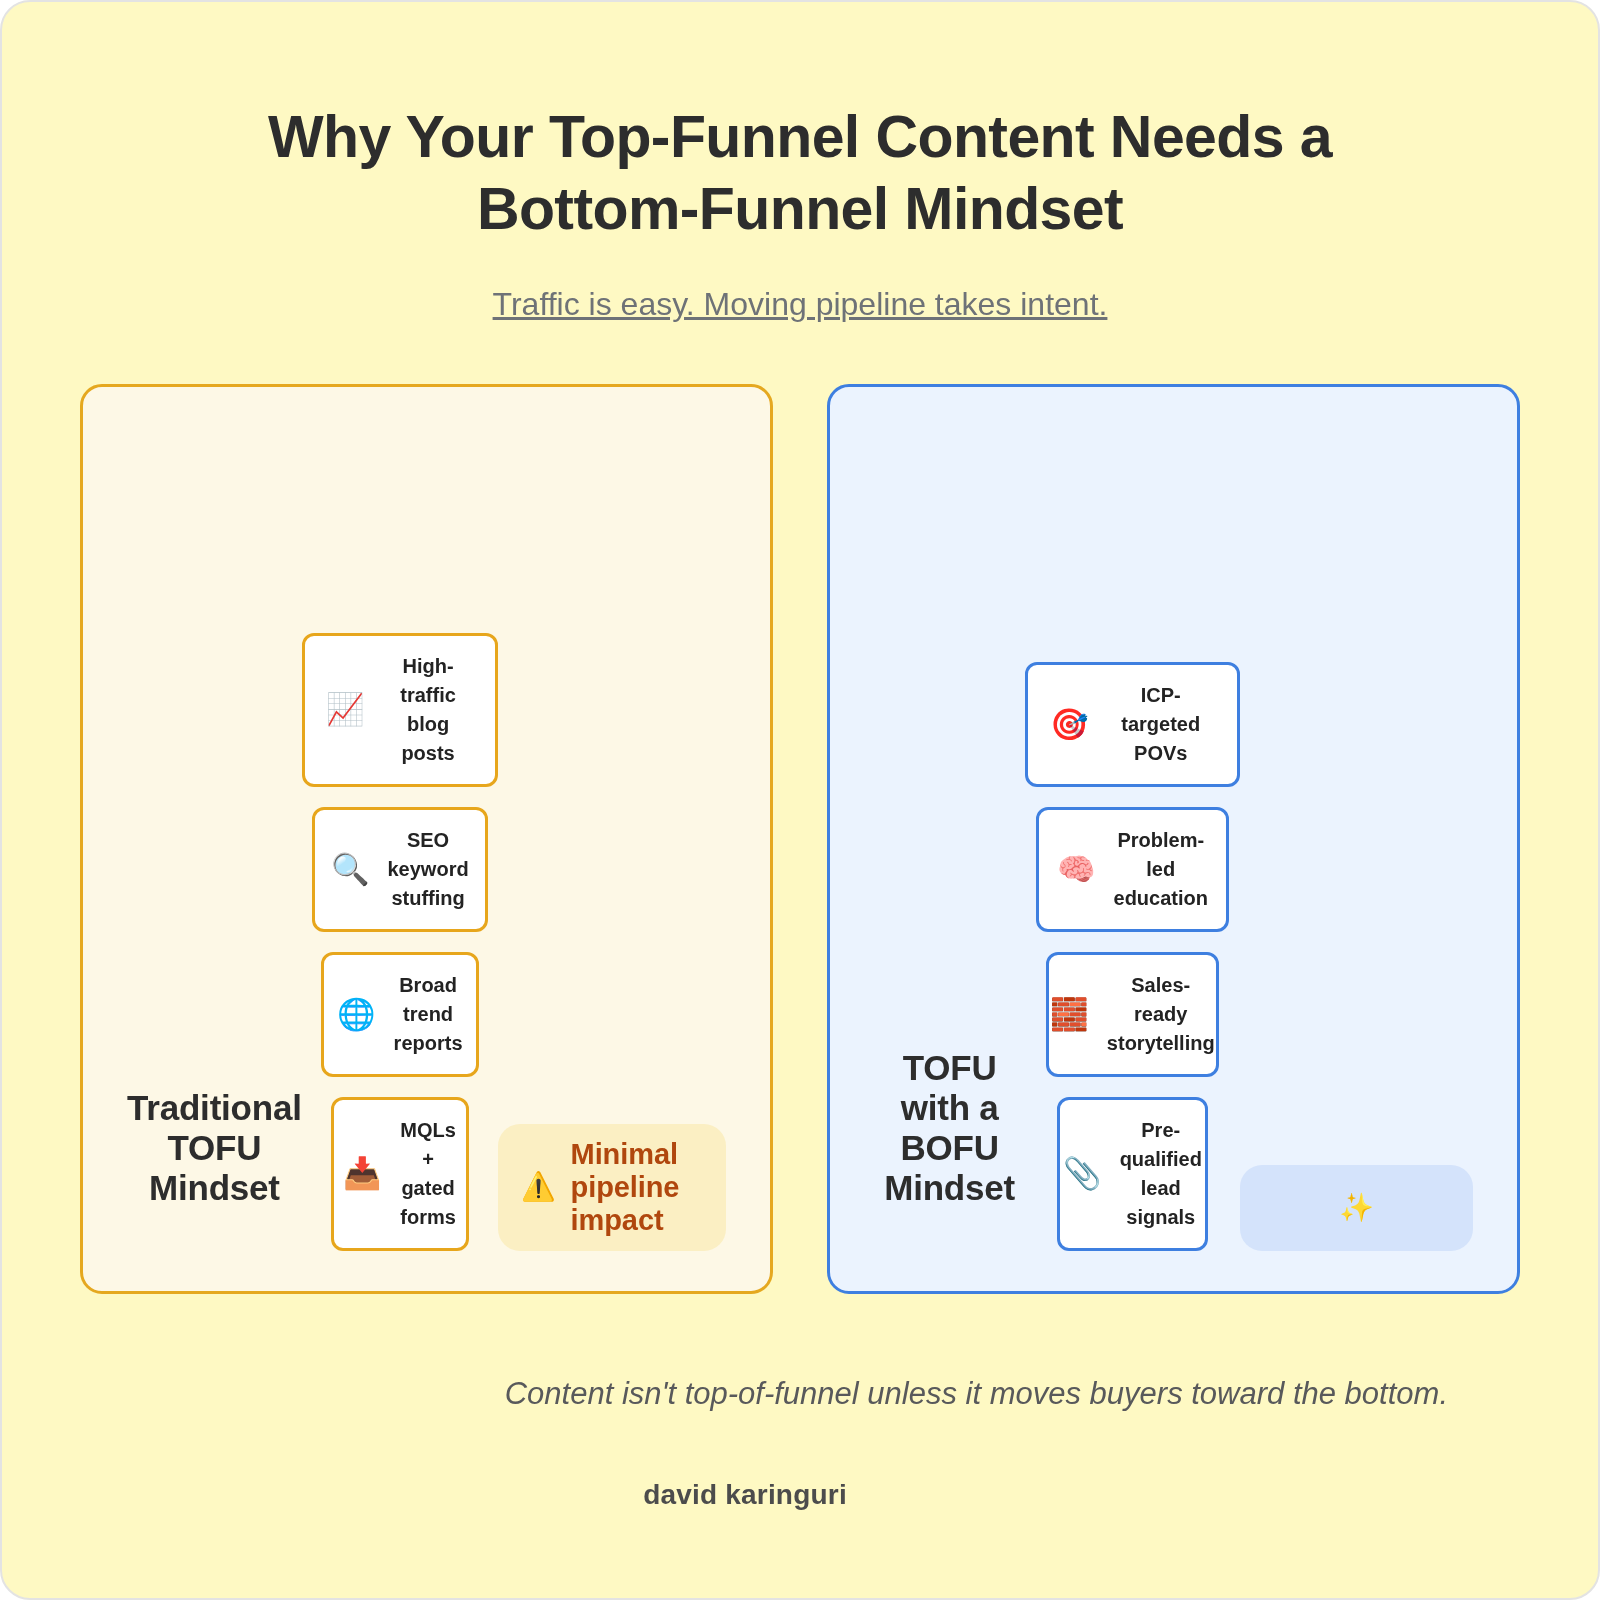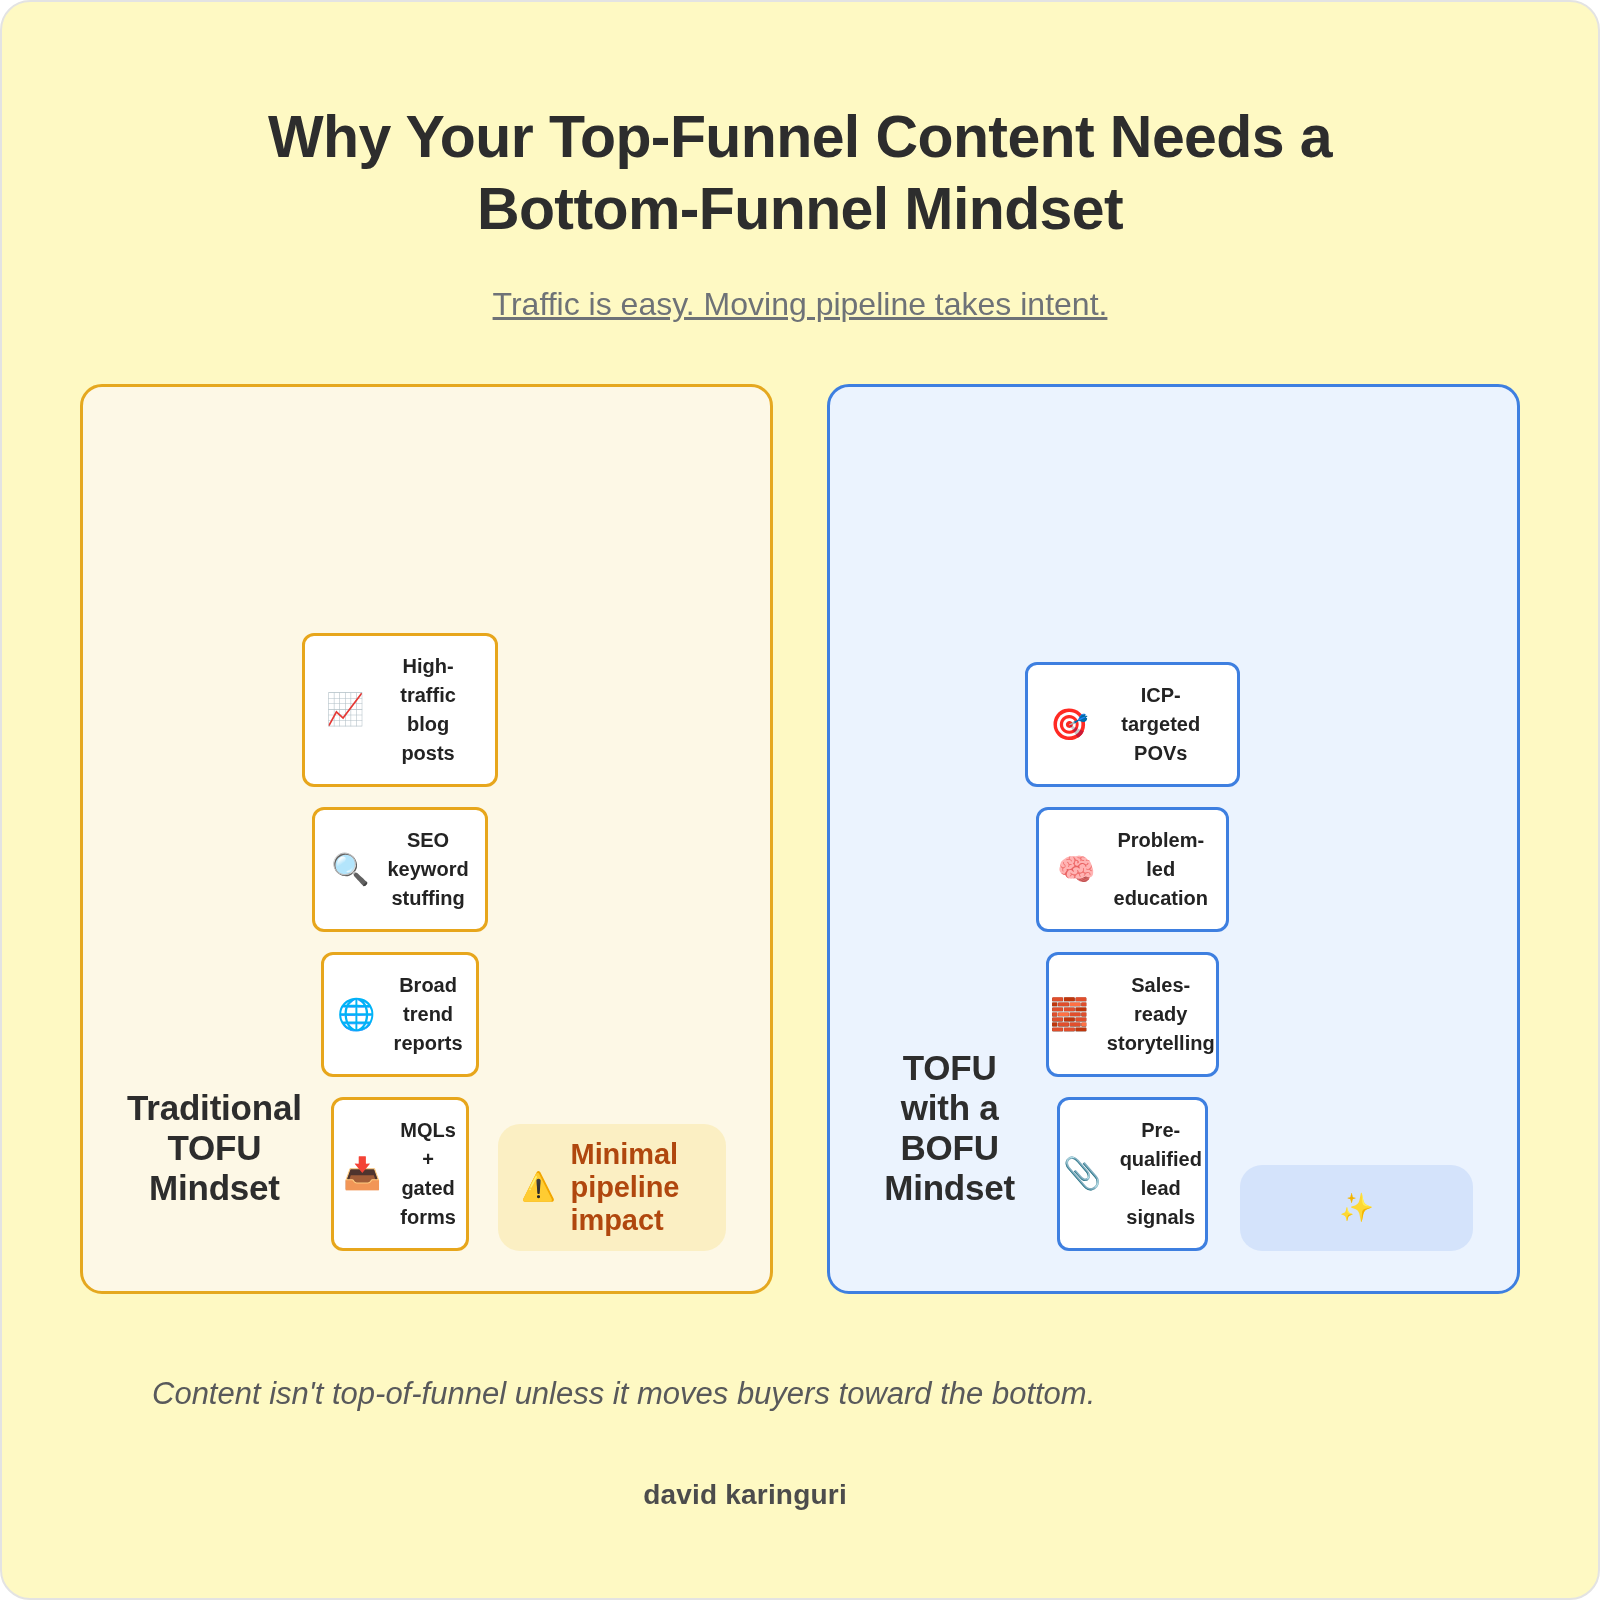--- a/index.html
+++ b/index.html
@@ -154,21 +154,21 @@
     font-weight: bold;
     letter-spacing: -0.1px;
   }
 
   .panel.left .badge-text { color: #b0470e; }
   .panel.right .badge-text { color: #1d3fae; }
 
   
   .footer {
     margin-top: 78px;
-    text-align: left;
+    text-align: right;
     padding: 0 150px;
   }
 
   .footer-quote {
     font-size: 31px;
     font-style: italic;
     color: #58595b;
     line-height: 1.4;
   }
 

